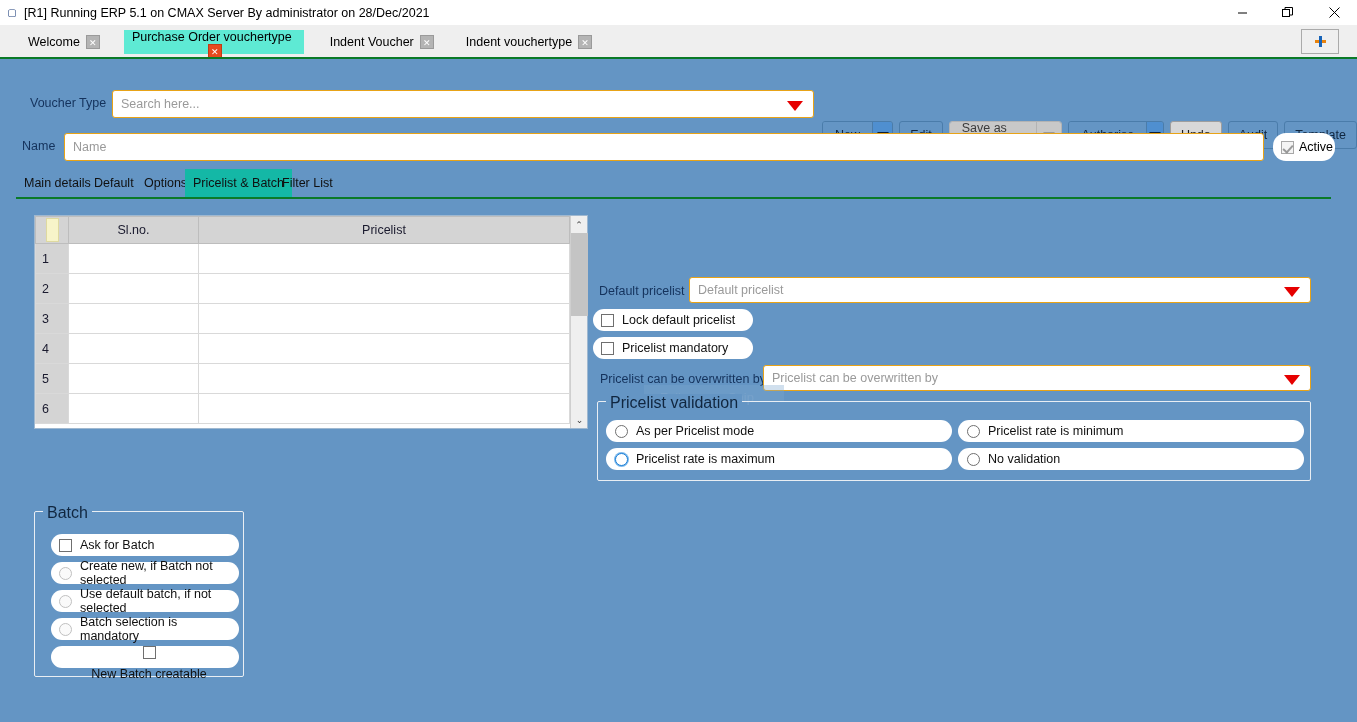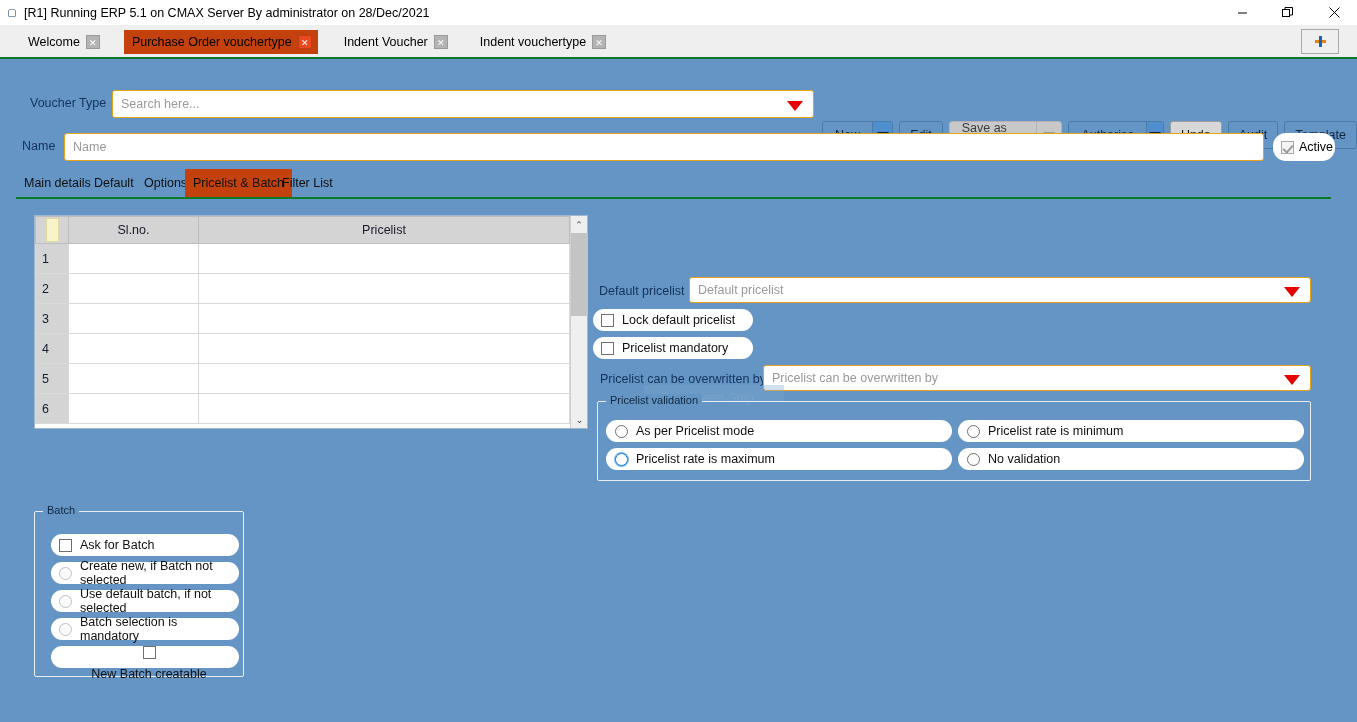--- a/index.html
+++ b/index.html
@@ -54,21 +54,21 @@
   .tab {
     height: 24px;
     display: flex; align-items: center;
     padding: 0 6px 0 8px;
     margin-left: 2px;
     font-size: 12.5px; color: #000;
     white-space: nowrap;
     background: transparent;
     cursor: default;
   }
-  .tab.active { background: #c2410c; }
+  .tab.active { background: #5eead4; flex-direction: column; }
   .tab .lbl { margin-right: 6px; }
   .tabclose {
     width: 14px; height: 14px;
     background: #b4b4b4;
     color: #fff; font-size: 9px; line-height: 14px;
     text-align: center;
     font-family: "DejaVu Sans", sans-serif;
     border: 1px solid #9a9a9a;
   }
   .tab.active .tabclose { background: #e8491e; border-color: #c23a16; }
@@ -183,21 +183,21 @@
   .cbx.dim { border-color: #a8a8a8; background: #f4f4f4; }
 
   
   .subtabs { position: absolute; left: 0; top: 110px; width: 100%; height: 28px; }
   .subtab {
     position: absolute; top: 0; height: 28px;
     display: flex; align-items: center; justify-content: center;
     padding: 0 8px; font-size: 12.5px; color: #101010;
     cursor: default;
   }
-  .subtab.active { background: #c2410c; }
+  .subtab.active { background: #14b8a6; }
   .greenline { position: absolute; left: 16px; top: 138px; width: 1315px; height: 2px; background: #0a7a28; }
 
   
   .tablewrap {
     position: absolute; left: 34px; top: 156px;
     width: 554px; height: 214px;
     background: #fff;
     border: 1px solid #9fb8d0;
     display: flex;
   }
@@ -238,21 +238,21 @@
   .sb-thumb {
     position: absolute; left: 0; top: 17px;
     width: 17px; height: 83px; background: #c4c4c4;
   }
 
   
   .group { position: absolute; border: 1px solid #e9eef3; border-radius: 2px; }
   .group > .gtitle {
     position: absolute; top: -8px; left: 8px;
     background: #6495c4; padding: 0 4px;
-    font-size: 11px; color: #10263f;
+    font-size: 16px; color: #10263f;
   }
   #batch-group { left: 34px; top: 452px; width: 210px; height: 166px; }
   .pill {
     background: #fff; border-radius: 13px;
     height: 22px; display: flex; align-items: center;
     padding-left: 8px; gap: 8px;
     font-size: 12.5px; color: #101010;
   }
   .rdo {
     width: 13px; height: 13px; flex: 0 0 13px; border-radius: 50%;

